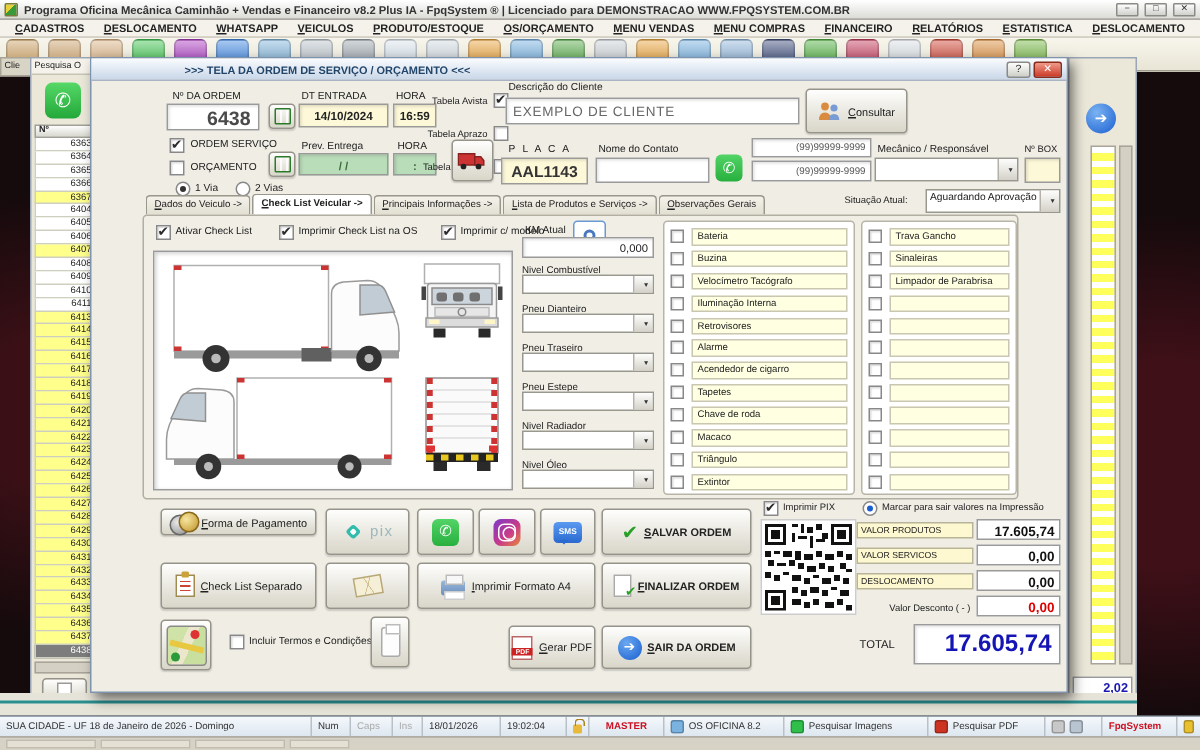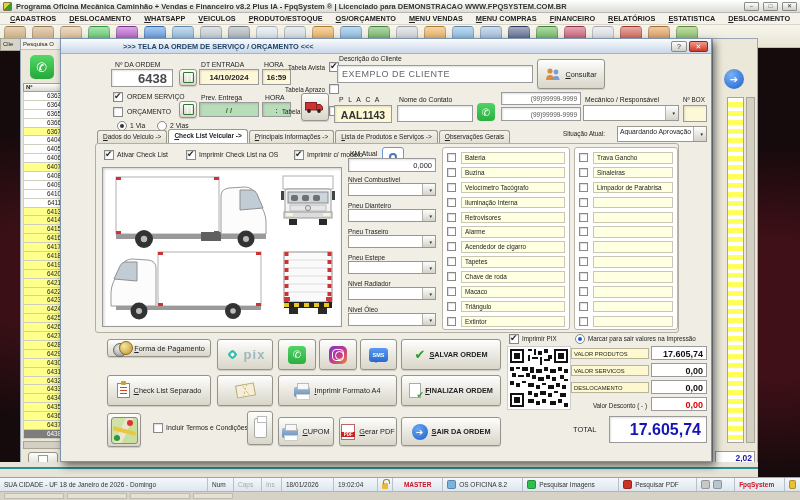--- a/index.html
+++ b/index.html
@@ -118,21 +118,21 @@
   .arrow-blue{width:16px;height:16px;border-radius:50%;background:radial-gradient(circle at 35% 30%,#6aa8f0,#1a5fd0);color:#fff;font-size:9px;display:flex;align-items:center;justify-content:center}
   .bigcheck{color:#28a028;font-size:13px;font-weight:bold}
   .waic{width:18px;height:18px;border-radius:4px;background:linear-gradient(#52d366,#28b03e);display:flex;align-items:center;justify-content:center;color:#fff;font-size:10px}
   .igic{width:18px;height:18px;border-radius:5px;background:linear-gradient(135deg,#7a3ac8,#c83a8a 55%,#e8883a);position:relative}
   .igic::before{content:"";position:absolute;inset:3px;border:1.5px solid #fff;border-radius:4px}
   .igic::after{content:"";position:absolute;top:5.5px;left:5.5px;width:7px;height:7px;border:1.5px solid #fff;border-radius:50%}
   .smsic{width:19px;height:14px;border-radius:3px;background:linear-gradient(#5a9af0,#2a6ad0);color:#fff;font-size:5.5px;font-weight:bold;display:flex;align-items:center;justify-content:center;position:relative}
   .smsic::after{content:"";position:absolute;bottom:-4px;left:4px;border:3px solid transparent;border-top-color:#2a6ad0}
   .calgrid{width:11px;height:11px;background:linear-gradient(#8ad88a 0 30%,#3a9a3a 30%);border:1px solid #2a7a2a;border-radius:1px;background-image:linear-gradient(transparent 0 30%,rgba(255,255,255,.8) 30% 35%,transparent 35%),repeating-linear-gradient(90deg,transparent 0 3px,rgba(255,255,255,.8) 3px 4px)}
   .truckic svg{display:block}
-  .pixlogo{color:#9cb8bc;font-weight:bold;font-size:13px;letter-spacing:1px}
+  .pixlogo{color:#9cb8bc;font-weight:normal;font-size:10px;letter-spacing:1px}
   .lockic{width:8px;height:6px;background:#e8b93a;border-radius:1px;position:relative;margin-top:2px}
   .lockic::before{content:"";position:absolute;top:-4px;left:1px;width:5px;height:4px;border:1px solid #a8841f;border-bottom:none;border-radius:3px 3px 0 0}
   .minisq{width:9px;height:9px;border-radius:2px;border:1px solid rgba(0,0,0,.25)}
 </style>
 </head>
 <body>
 
 <div id="screen">
 
   <div class="abs" id="titlebar">
@@ -613,24 +613,20 @@
         <span class="ul">FINALIZAR ORDEM</span>
       </div>
 
     <div class="wbtn" style="left:46px;top:374px;width:34px;height:34px">
         <span class="mapic"></span>
       </div>
     <span class="cb" style="left:92px;top:384px"></span>
     <span class="lbl" style="left:105px;top:385px">Incluir Termos e Condições</span>
     <div class="wbtn" style="left:186px;top:372px;width:26px;height:34px">
         <span class="thermal"></span>
-      </div>
-    <div class="wbtn" style="left:217px;top:378px;width:56px;height:29px">
-        <span class="printer"></span>
-        <span class="ul">CUPOM</span>
       </div>
     <div class="wbtn" style="left:278px;top:378px;width:58px;height:29px">
         <span class="pdfic"></span>
         <span class="ul">Gerar PDF</span>
       </div>
     <div class="wbtn" style="left:340px;top:378px;width:100px;height:29px;font-weight:bold">
         <span class="arrow-blue">➔</span>
         <span class="ul">SAIR DA ORDEM</span>
       </div>
 

